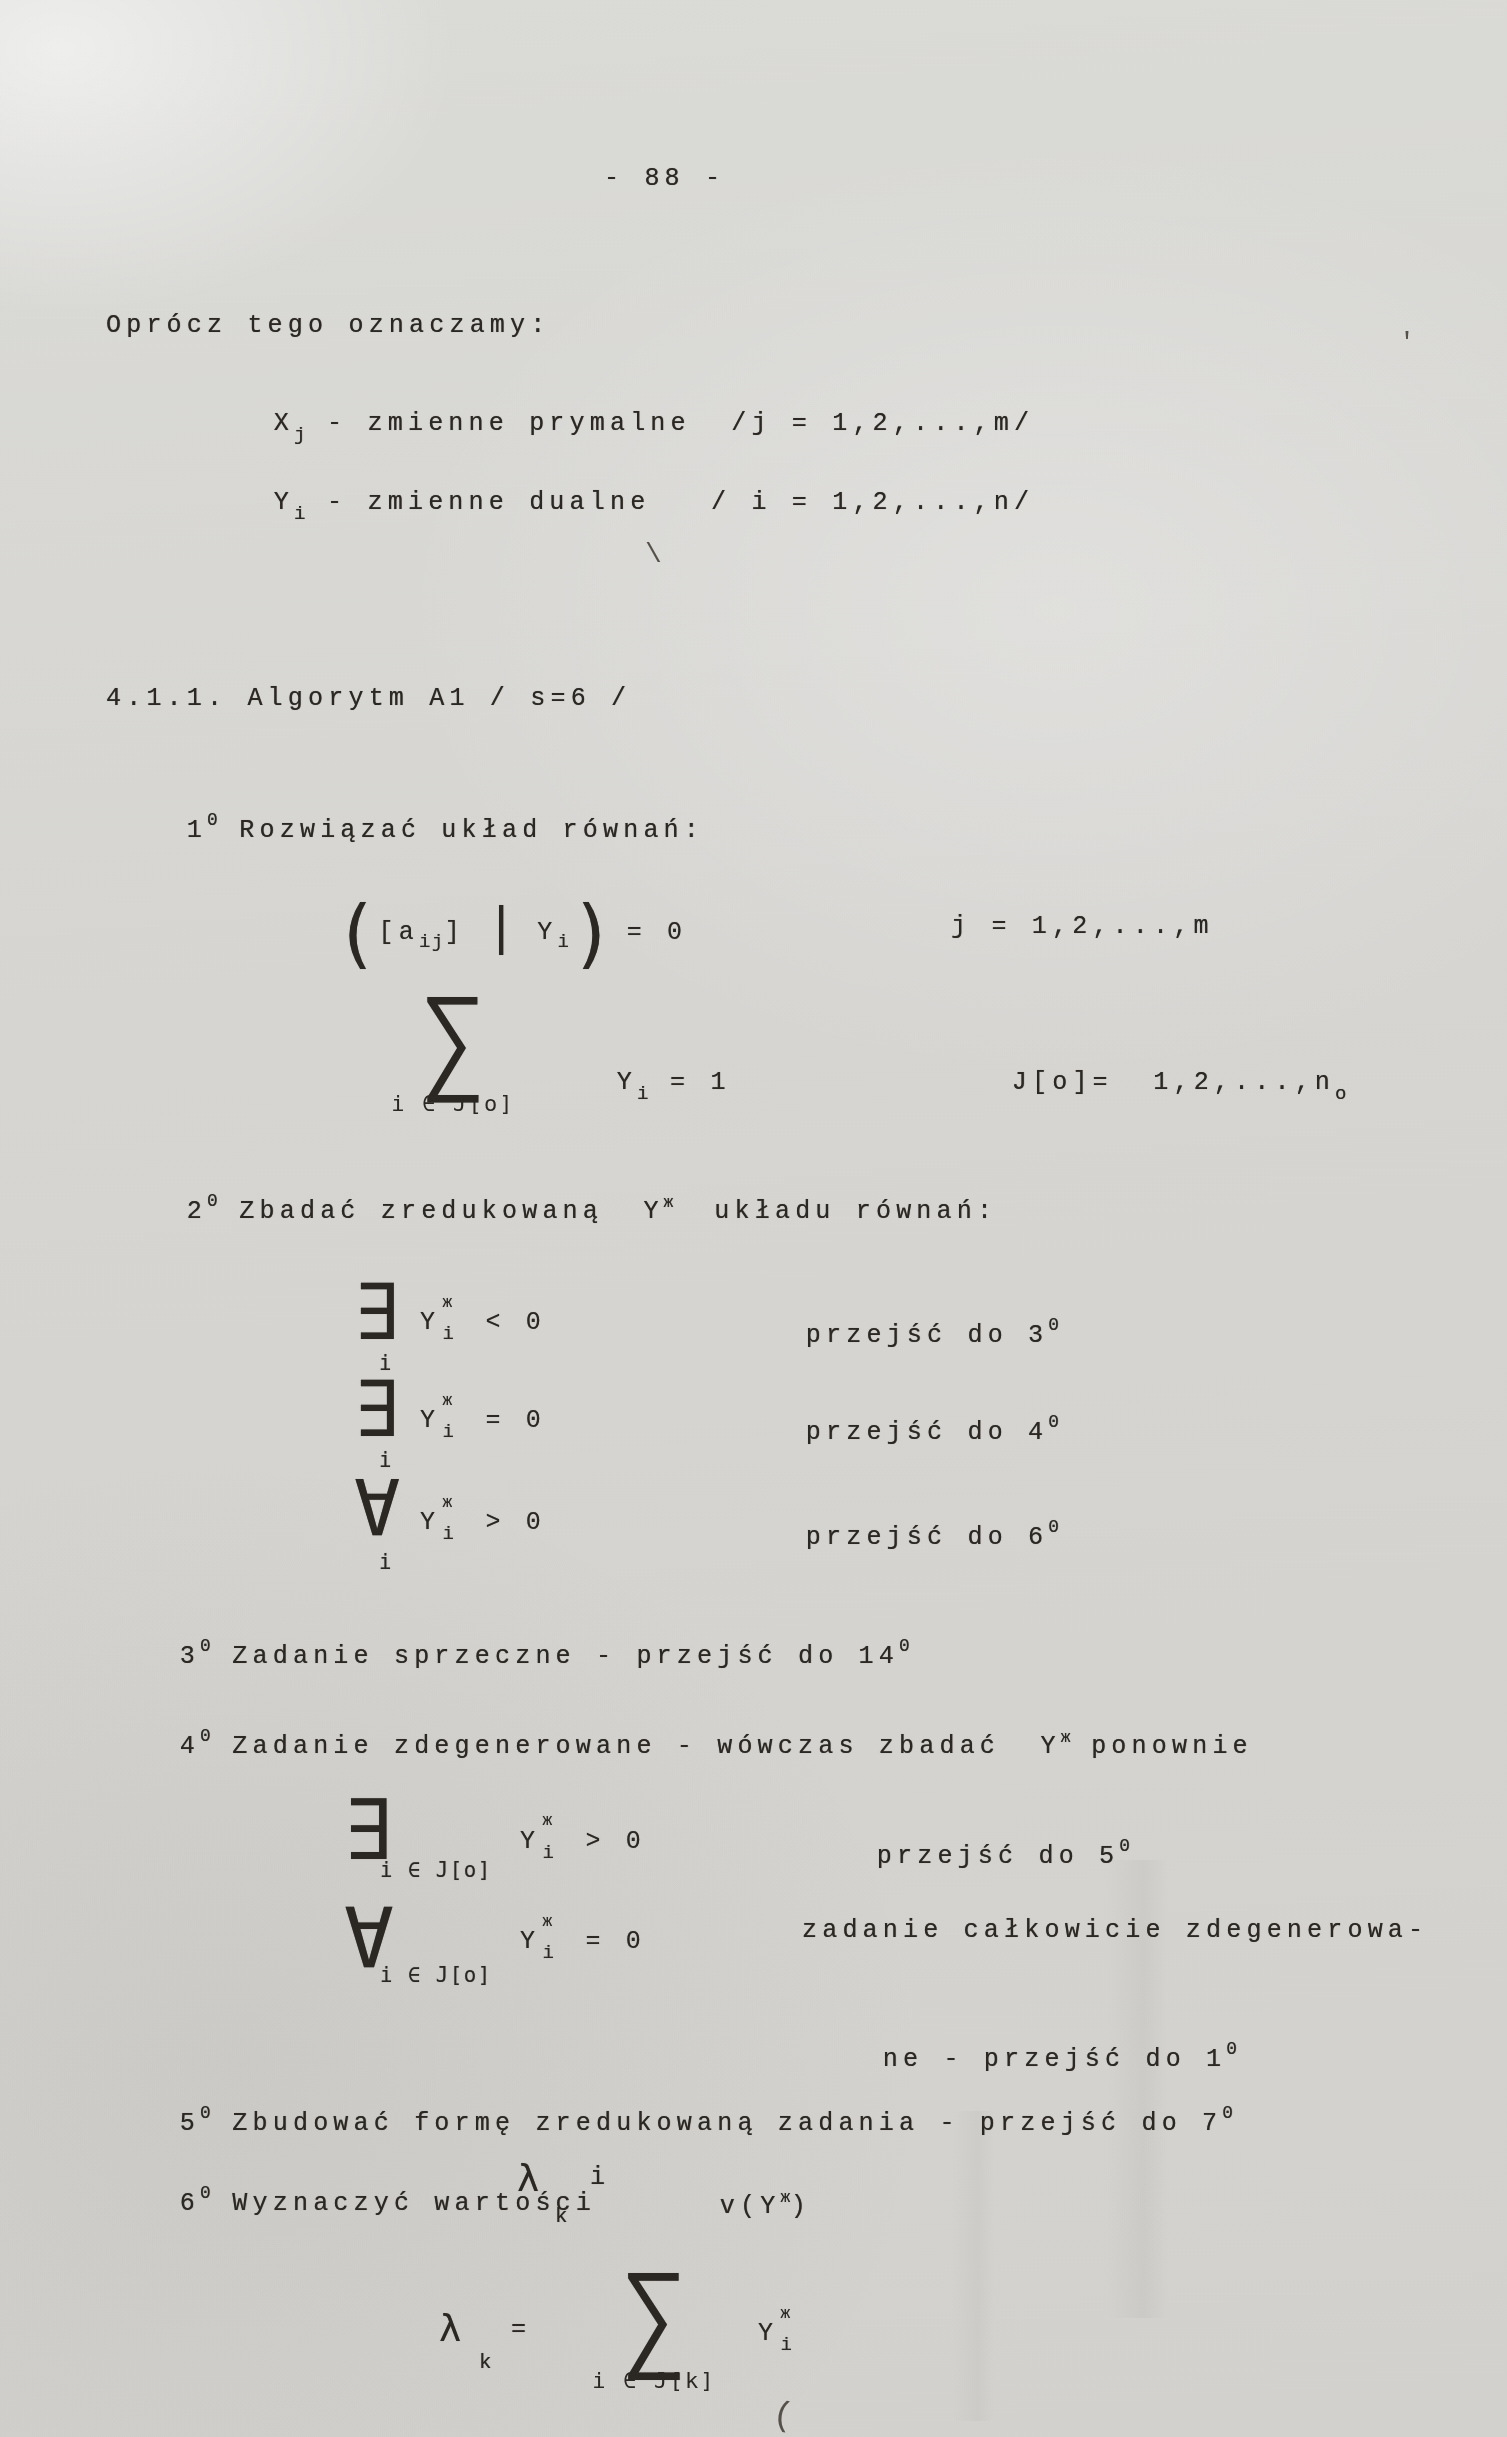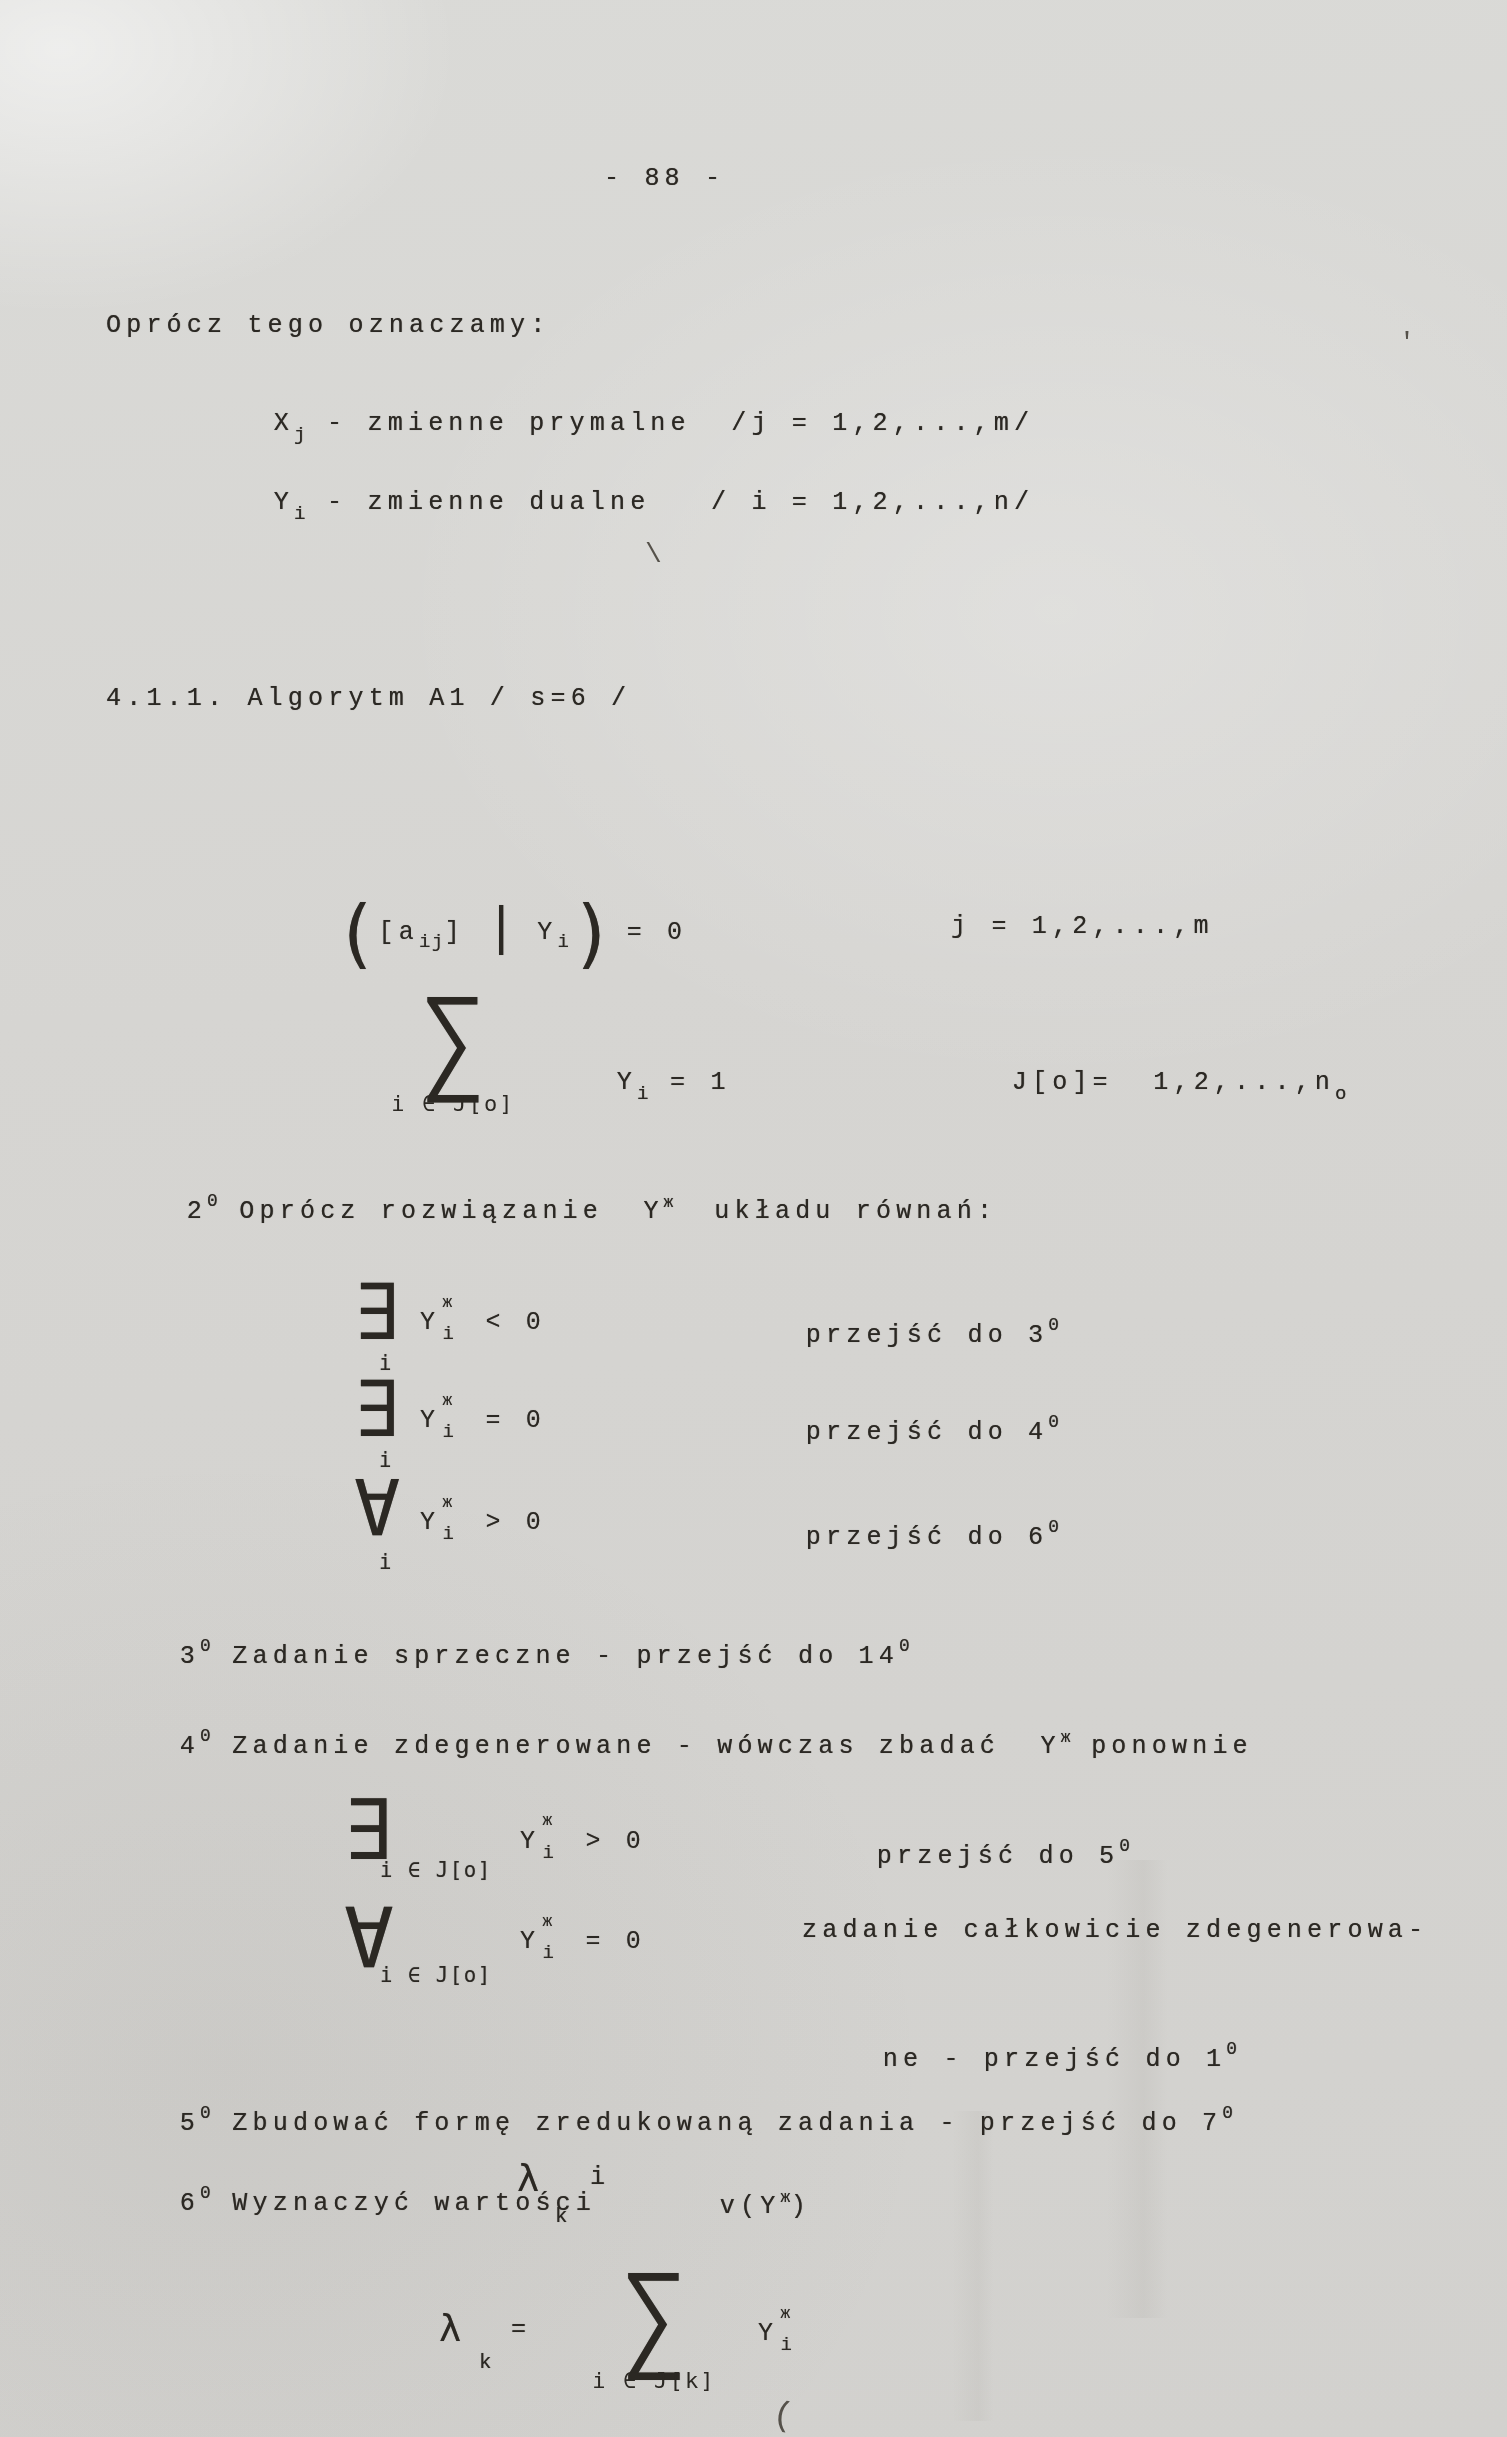--- a/index.html
+++ b/index.html
@@ -65,39 +65,42 @@
   <div class="ln" style="left:193px; top:380px">
     <span>X</span><span class="sb">j</span><span> - zmienne prymalne  </span><span>/j = 1,2,...,m/</span>
   </div>
 
   <div class="ln" style="left:193px; top:459px">
     <span>Y</span><span class="sb">i</span><span> - zmienne dualne   </span><span>/ i = 1,2,...,n/</span>
   </div>
 
   <div class="ln" style="left:106px; top:684px">4.1.1. Algorytm A1 / s=6 /</div>
 
+  <div class="ln" style="left:106px; top:787px">
+    <span>1</span><span class="deg">0</span><span> Rozwiązać układ równań:</span>
+  </div>
 
   <div class="eqrow" style="left:334px; top:900px; height:65px">
     <span class="bigp">(</span><span>[a</span><span class="sb">ij</span><span>] </span><span class="pipe">|</span><span> Y</span><span class="sb">i</span><span class="bigp">)</span><span style="margin-left:11.8px">= 0</span>
   </div>
   <div class="ln" style="left:951px; top:912px">j = 1,2,...,m</div>
 
   <div class="sum-block" style="left:368px; top:1001px; width:170px">
     <span class="sigma">∑</span>
     <span class="lim">i ∈ J[o]</span>
   </div>
   <div class="ln" style="left:536px; top:1039px">
     <span>Y</span><span class="sb">i</span><span> = 1</span>
   </div>
   <div class="ln" style="left:931px; top:1039px">
     <span>J[o]=  1,2,...,n</span><span class="sb">o</span>
   </div>
 
   <div class="ln" style="left:106px; top:1168px">
-    <span>2</span><span class="deg">0</span><span> Oprócz rozwiązanie  </span><span>Y</span><span class="st">ж</span><span>  układu równań:</span>
+    <span>2</span><span class="deg">0</span><span> Zbadać zredukowaną  </span><span>Y</span><span class="st">ж</span><span>  układu równań:</span>
   </div>
 
   <div class="case" style="left:354px; top:1289px">
     <span class="q">∃</span>
     <span class="qsub" style="left:25px; top:62px">i</span>
     <span class="lhs" style="left:66px; top:14.8px"><span>Y</span><span class="stack"><span class="up">ж</span><span class="dn">i</span></span><span> &lt; 0</span></span>
   </div>
   <div class="ln" style="left:725px; top:1292px">
     <span>przejść do 3</span><span class="deg">0</span>
   </div>

